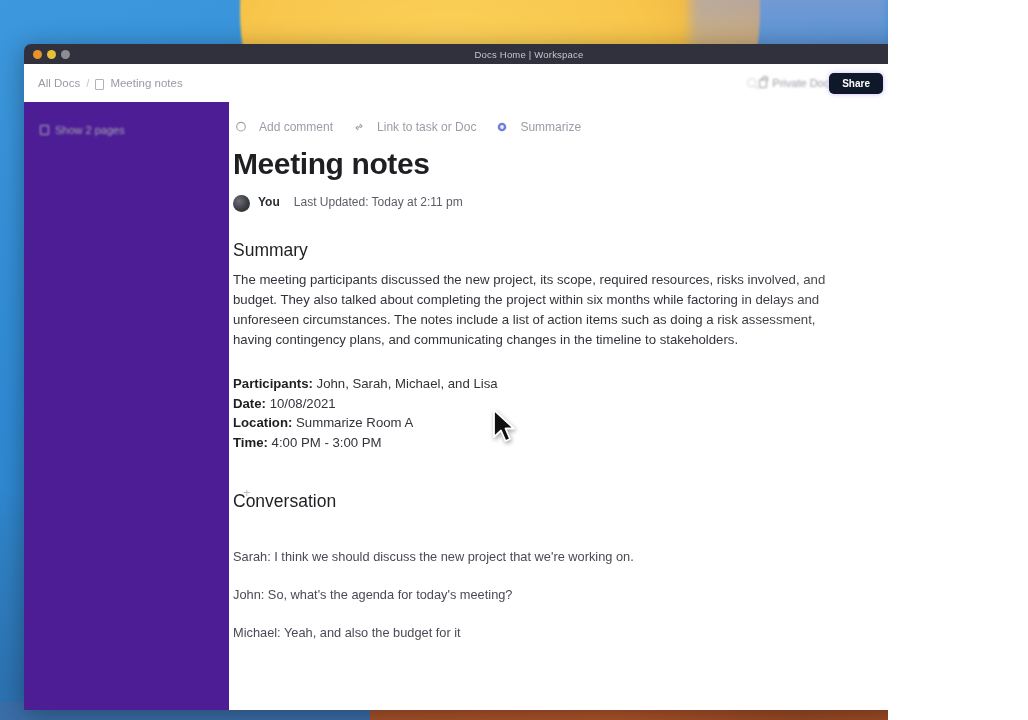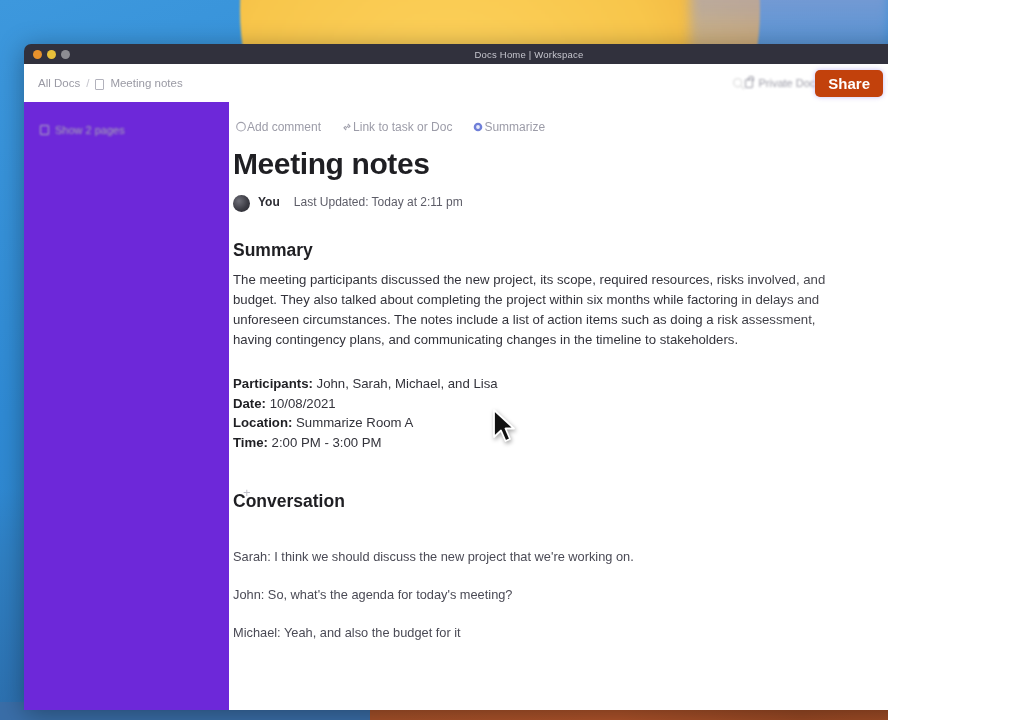--- a/index.html
+++ b/index.html
@@ -157,23 +157,23 @@
   .lock::before {
     content: "";
     position: absolute;
     left: 1.2px; top: -4px;
     width: 4px; height: 4px;
     border: 1.2px solid #9b9ba6;
     border-bottom: none;
     border-radius: 3px 3px 0 0;
   }
   #share-btn {
-    background: #c2410c;
+    background: #0f172a;
     color: #ffffff;
-    font-size: 15px;
+    font-size: 10px;
     font-weight: 600;
     padding: 5px 13px;
     border: none;
     border-radius: 5px;
     cursor: pointer;
     filter: blur(0.7px);
     box-shadow: 0 0 5px rgba(123,104,238,.45);
   }
   #icon-row {
     display: flex;
@@ -190,21 +190,21 @@
 
   
   #body-area {
     display: flex;
     height: 608px;
     background: #fff;
   }
   #sidebar {
     width: 205px;
     padding: 22px 0 0 16px;
-    background: #6d28d9;
+    background: #4c1d95;
   }
   #show-pages {
     display: flex;
     align-items: center;
     gap: 6px;
     font-size: 11px;
     color: #a8a8b2;
     filter: blur(0.85px);
     cursor: pointer;
   }
@@ -233,21 +233,21 @@
   #doc-toolbar {
     display: flex;
     align-items: center;
     gap: 20px;
     margin-bottom: 13px;
     padding-left: 4px;
   }
   .dt-item {
     display: flex;
     align-items: center;
-    gap: 0;
+    gap: 12px;
     font-size: 12px;
     color: #9c9ca8;
     cursor: pointer;
     filter: blur(0.25px);
   }
   .dt-ico { width: 12px; height: 12px; display: block; }
 
   #doc-title {
     font-size: 30px;
     font-weight: 700;
@@ -268,21 +268,21 @@
     width: 17px; height: 17px;
     border-radius: 50%;
     background: radial-gradient(circle at 35% 35%, #6f6f78 0%, #3c3c44 55%, #24242b 100%);
     filter: blur(0.45px);
   }
   #byline-you { font-size: 12px; font-weight: 700; color: #2c2c33; }
   #byline-updated { font-size: 12px; color: #5d5d68; margin-left: 6px; }
 
   h2.sec {
     font-size: 17.5px;
-    font-weight: 700;
+    font-weight: 400;
     color: #1f1f23;
     margin-bottom: 9px;
     padding-left: 2px;
   }
 
   #summary-p {
     font-size: 13.2px;
     line-height: 20px;
     color: #33333b;
     max-width: 600px;
@@ -459,21 +459,21 @@
             <div>
               <b>Date:</b>
               <span>10/08/2021</span>
             </div>
             <div>
               <b>Location:</b>
               <span>Summarize Room A</span>
             </div>
             <div>
               <b>Time:</b>
-              <span>2:00 PM - 3:00 PM</span>
+              <span>4:00 PM - 3:00 PM</span>
             </div>
           </div>
 
           <h2 class="sec" id="conv-head">Conversation</h2>
 
           <div class="conv-line">Sarah: I think we should discuss the new project that we're working on.</div>
           <div class="conv-line">John: So, what's the agenda for today's meeting?</div>
           <div class="conv-line">Michael: Yeah, and also the budget for it</div>
 
           <div id="soft-right"></div>

